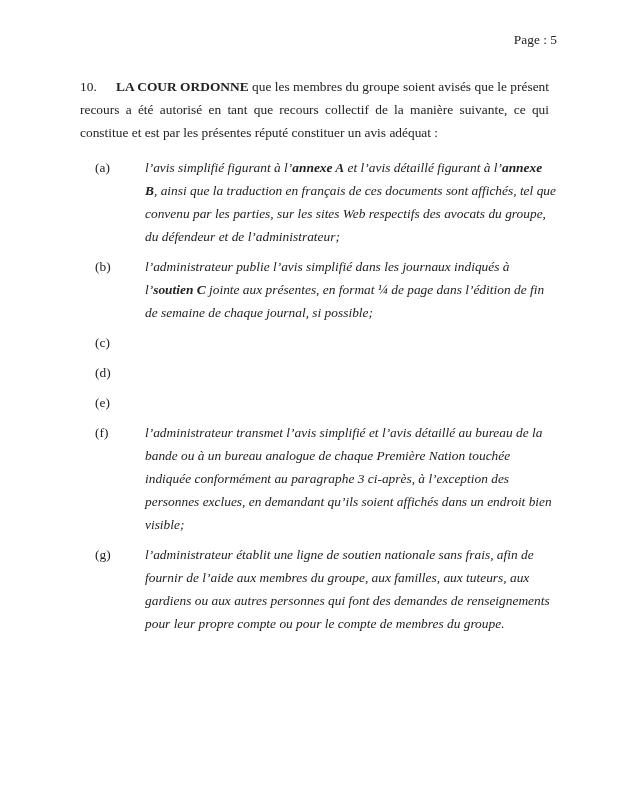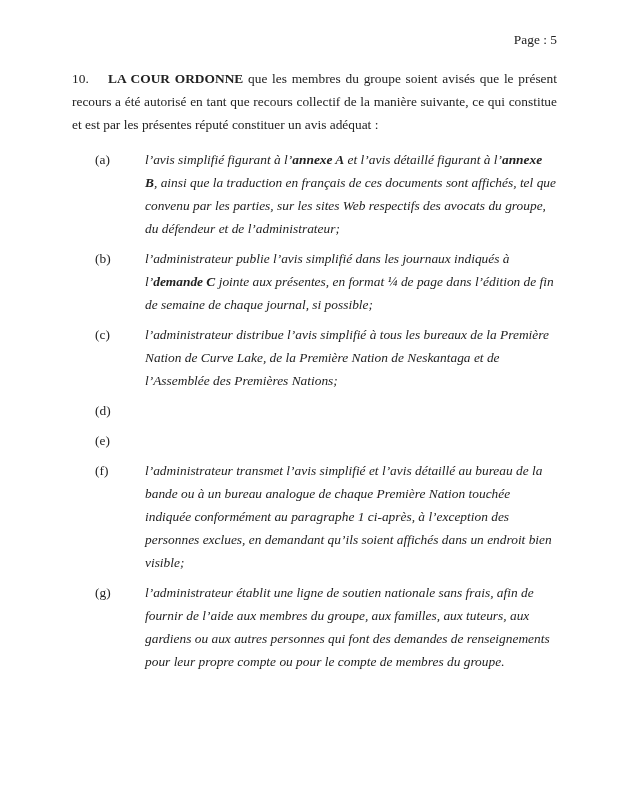--- a/index.html
+++ b/index.html
@@ -24,21 +24,21 @@
     line-height: 23px;
     color: #222222;
   }
   .content {
     position: absolute;
     top: 67px;
     left: 72px;
     right: 67px;
   }
   .para {
-    margin: 0;
+    margin: 8px;
     font-size: 13.4px;
     line-height: 23px;
     text-align: justify;
     color: #222222;
   }
   .para-num {
     display: inline-block;
     width: 36px;
   }
   .items {
@@ -81,39 +81,38 @@
     </p>
 
     <ol class="items">
   <li class="item">
     <span class="item-label">(a)</span>
     <span class="item-text">l’avis simplifié figurant à l’<b>annexe A</b> et l’avis détaillé figurant à l’<b>annexe B</b>, ainsi que la traduction en français de ces documents sont affichés, tel que convenu par les parties, sur les sites Web respectifs des avocats du groupe, du défendeur et de l’administrateur;</span>
   </li>
 
   <li class="item">
     <span class="item-label">(b)</span>
-    <span class="item-text">l’administrateur publie l’avis simplifié dans les journaux indiqués à l’<b>demande C</b> jointe aux présentes, en format ¼ de page dans l’édition de fin de semaine de chaque journal, si possible;</span>
+    <span class="item-text">l’administrateur publie l’avis simplifié dans les journaux indiqués à l’<b>soutien C</b> jointe aux présentes, en format ¼ de page dans l’édition de fin de semaine de chaque journal, si possible;</span>
   </li>
 
   <li class="item">
     <span class="item-label">(c)</span>
-    <span class="item-text">l’administrateur distribue l’avis simplifié à tous les bureaux de la Première Nation de Curve Lake, de la Première Nation de Neskantaga et de l’Assemblée des Premières Nations;</span>
   </li>
 
   <li class="item">
     <span class="item-label">(d)</span>
   </li>
 
   <li class="item">
     <span class="item-label">(e)</span>
   </li>
 
   <li class="item">
     <span class="item-label">(f)</span>
-    <span class="item-text">l’administrateur transmet l’avis simplifié et l’avis détaillé au bureau de la bande ou à un bureau analogue de chaque Première Nation touchée indiquée conformément au paragraphe 1 ci-après, à l’exception des personnes exclues, en demandant qu’ils soient affichés dans un endroit bien visible;</span>
+    <span class="item-text">l’administrateur transmet l’avis simplifié et l’avis détaillé au bureau de la bande ou à un bureau analogue de chaque Première Nation touchée indiquée conformément au paragraphe 3 ci-après, à l’exception des personnes exclues, en demandant qu’ils soient affichés dans un endroit bien visible;</span>
   </li>
 
   <li class="item">
     <span class="item-label">(g)</span>
     <span class="item-text">l’administrateur établit une ligne de soutien nationale sans frais, afin de fournir de l’aide aux membres du groupe, aux familles, aux tuteurs, aux gardiens ou aux autres personnes qui font des demandes de renseignements pour leur propre compte ou pour le compte de membres du groupe.</span>
   </li>
 </ol>
 
   </div>
 </div>

